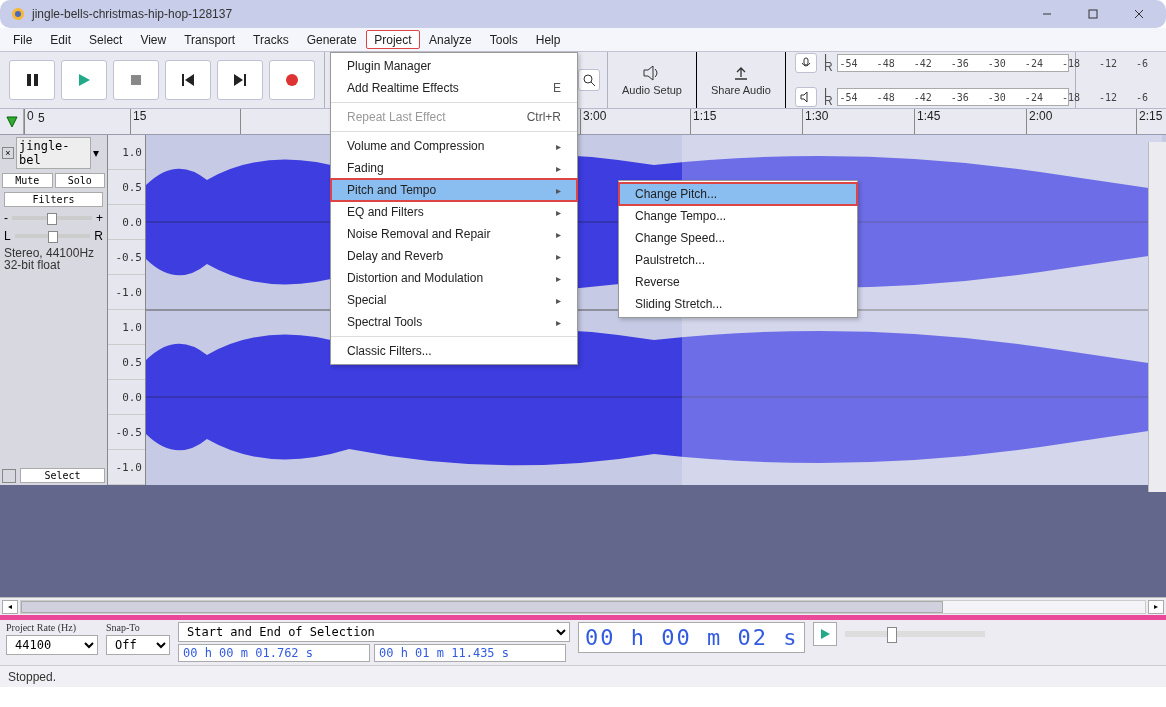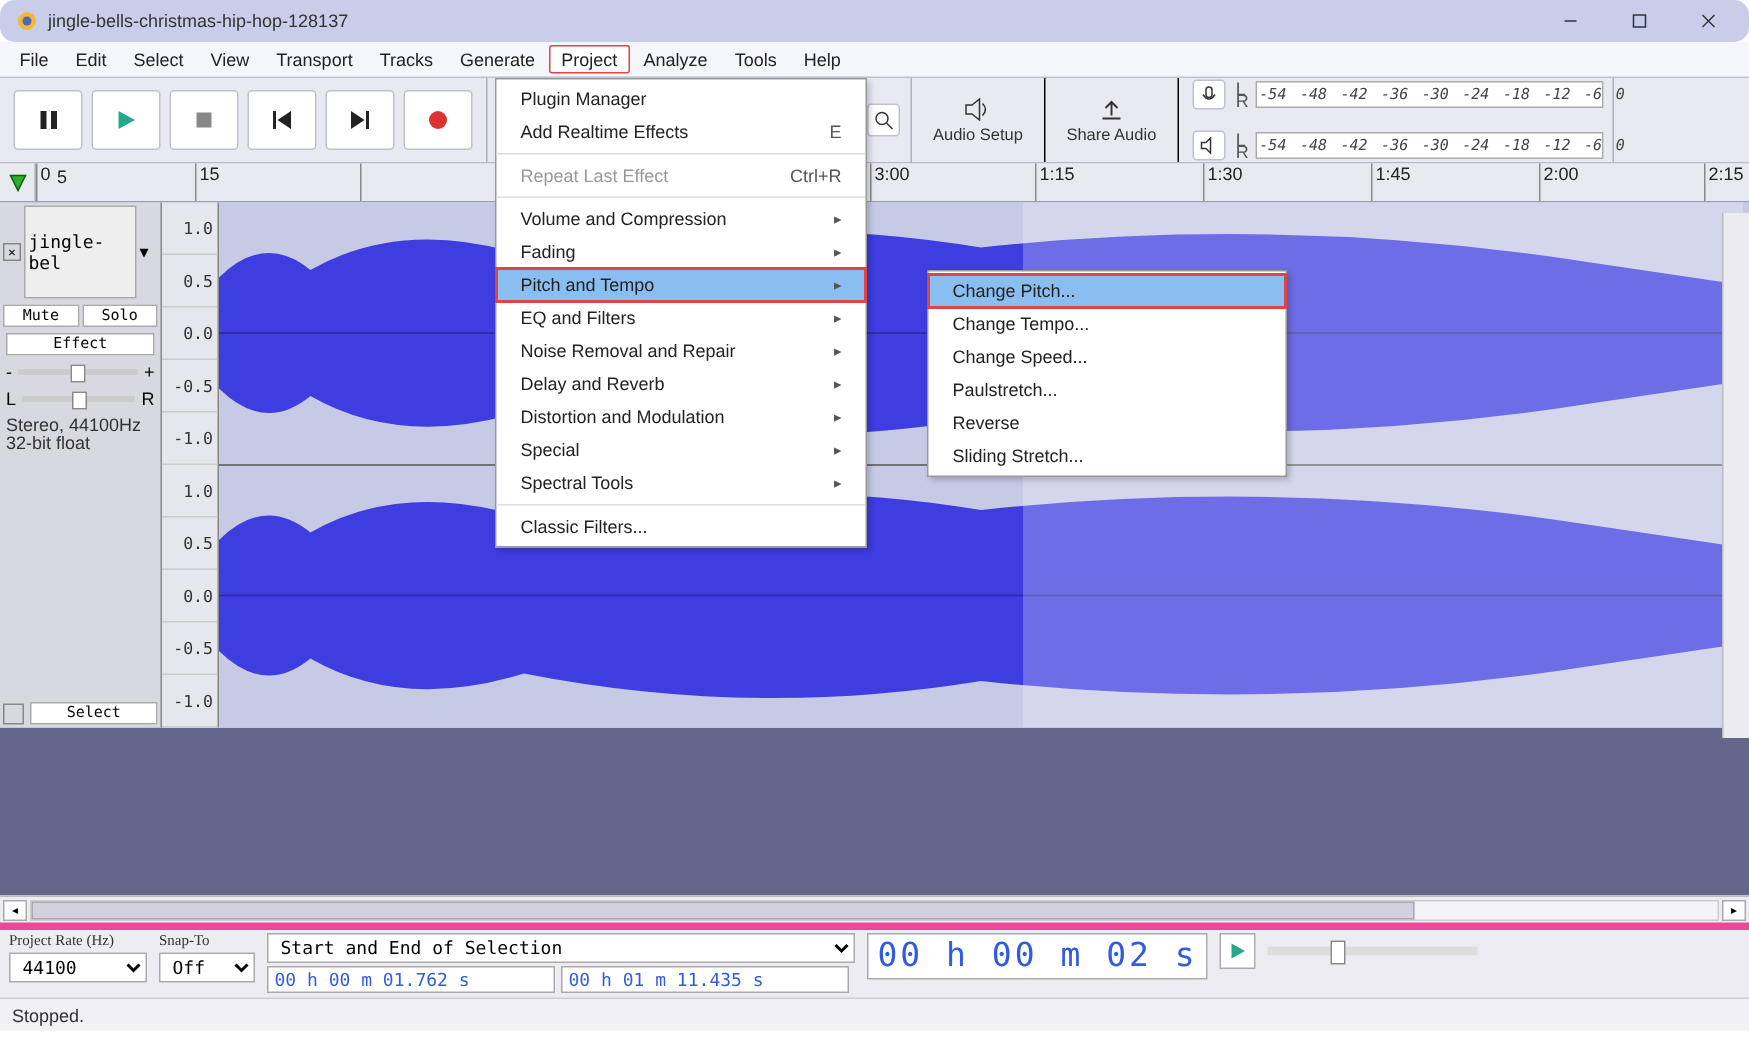--- a/index.html
+++ b/index.html
@@ -20,39 +20,39 @@
 
   
   .toolbar { background: #e9e9f2; border-bottom: 1px solid #b7bacc;  display: flex; align-items: center; }
   .btn { border: 1px solid #bfc0d2; background: #fff; border-radius: 3px; display: flex; align-items: center; justify-content: center; margin: 6px 3px; }
   .tbtn { width: 46px; height: 40px; }
   .toolgrp { display: flex; align-items: center; padding: 0 6px; border-right: 1px solid #b0b0c0; height: 56px; }
   .toolgrp.meters { flex-direction: column; align-items: flex-start; justify-content: center; padding: 4px 6px; }
   .meterrow { display: flex; align-items: center; gap: 4px; margin: 1px 0; }
   .meterbtn { width: 22px; height: 20px; }
   .lbls { display:flex; flex-direction:column; font-size:8px; line-height:8px; color:#555;}
-  .meter { width: 232px; height: 18px; border: 1px solid #aaa; background: #fff; display:flex; align-items:center; padding:0 2px; font-size:10px; color:#444; gap:9px; position:relative;font-style:italic;}
+  .meter { width: 232px; height: 18px; border: 1px solid #aaa; background: #fff; display:flex; align-items:center; padding:0 2px; font-size:10px; color:#444; gap:19px; position:relative;}
   .meter span { font-family: monospace; font-size:10px;}
   .vtool { display:flex; flex-direction:column; align-items:center; justify-content:center; padding:4px 14px; border-right:1px solid #000000; height:56px;}
   .vtool .lbl { font-size:11px; color:#333; margin-top:3px;}
 
   
   .timeline { background:#e9e9f2; height:26px; display:flex; border-bottom:1px solid #9a9ab0; }
   .tl-left { width:24px; border-right:1px solid #aaa; display:flex;align-items:center;justify-content:center;}
   .tl-left svg{ width:14px;height:14px;}
   .ruler { flex:1; position:relative; display:flex; align-items:flex-end; font-family: monospace; font-size:12px; color:#222;}
   .rtick { flex:1; border-left:1px solid #888; padding-left:2px; height:100%; display:flex;align-items:flex-start;}
   .ruler .mark5 { position:absolute; left:14px; top:2px;}
 
   
   .trackarea { display:flex; height:350px; }
   .trackpanel { width:108px; background:#d8d8e0; border-right:1px solid #888; display:flex; flex-direction:column; font-size:11px;}
   .trackpanel .hdr { display:flex; align-items:center; gap:2px; padding:2px;}
   .trackpanel .hdr .x{ width:12px;height:12px; border:1px solid #888; display:flex;align-items:center;justify-content:center; font-size:9px;}
-  .trackpanel .hdr .name{ flex:1; border:1px solid #aaa; padding:16px 2px; font-family:monospace; background:#eee;}
+  .trackpanel .hdr .name{ flex:1; border:1px solid #aaa; padding:1px 2px; font-family:monospace; background:#eee;}
   .trackpanel .hdr .dd{ width:12px;}
   .tpbtns{display:flex; gap:2px; padding:2px;}
   .tpbtns div{flex:1;border:1px solid #aaa;background:#fff;text-align:center;padding:1px 0;font-size:10px;font-family:monospace;}
   .eff{margin:2px 4px;border:1px solid #aaa;background:#fff;text-align:center;padding:1px 0;font-size:10px;font-family:monospace;}
   .sliderrow{display:flex;align-items:center;justify-content:space-between;padding:2px 4px;font-size:10px;font-family:monospace;}
   .sliderrow .sl{flex:1;height:4px;background:#ccc;margin:0 4px;position:relative;}
   .sliderrow .sl::after{content:"";position:absolute;left:50%;top:-3px;width:8px;height:10px;background:#fff;border:1px solid #888;transform:translateX(-50%);}
   .tinfo{font-family:monospace;font-size:10px;padding:2px 4px;color:#333;line-height:12px;}
   .tpsel{margin-top:auto;display:flex;align-items:center;gap:4px;padding:2px;}
   .tpsel .ar{width:14px;height:14px;border:1px solid #888;}
@@ -296,21 +296,21 @@
   <div class="trackpanel">
     <div class="hdr">
       <div class="x">×</div>
       <div class="name">jingle-bel</div>
       <div class="dd">▾</div>
     </div>
     <div class="tpbtns">
       <div>Mute</div>
       <div>Solo</div>
     </div>
-    <div class="eff">Effect</div>
+    <div class="eff">Filters</div>
     <div class="sliderrow">
         <span>-</span>
         <div class="sl"></div>
         <span>+</span>
       </div>
     <div class="sliderrow">
         <span>L</span>
         <div class="sl"></div>
         <span>R</span>
       </div>

